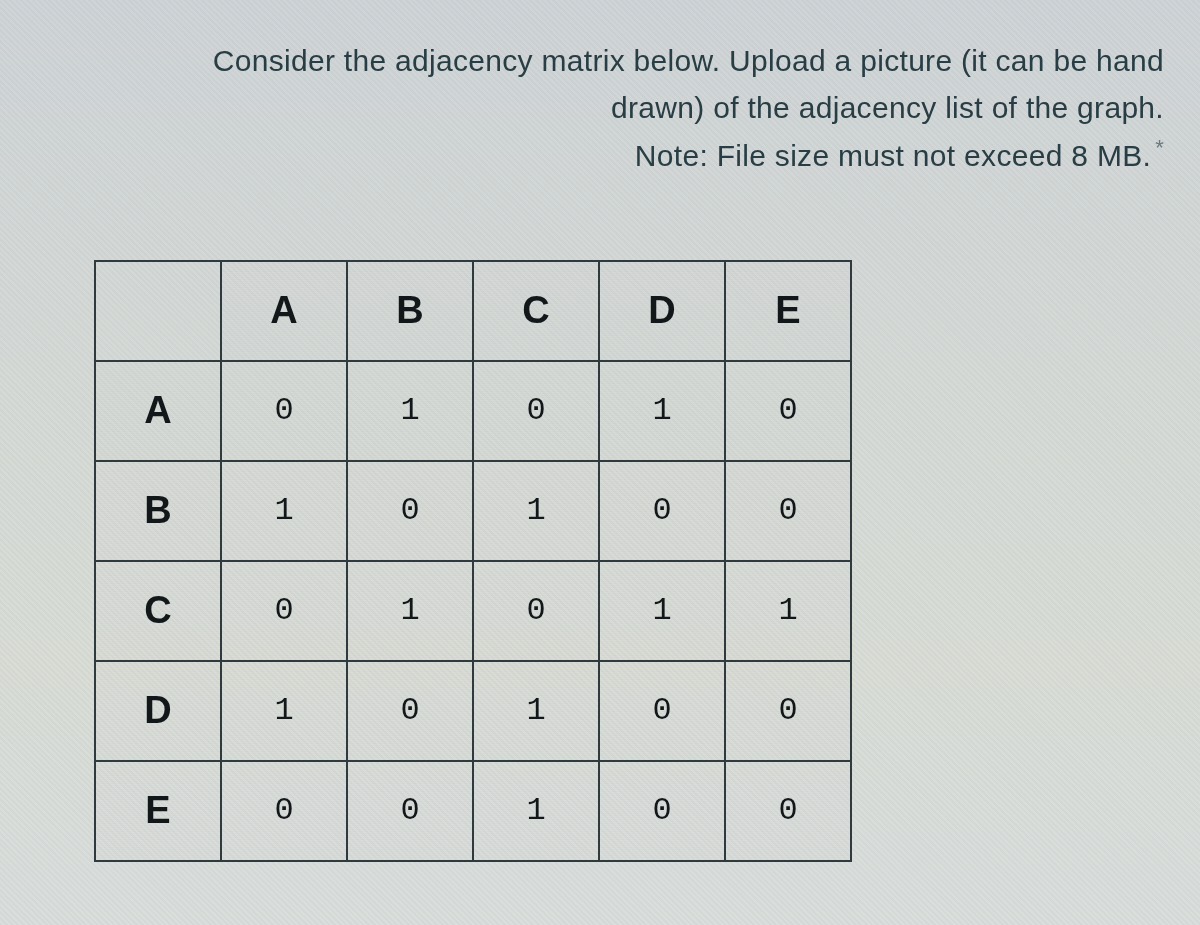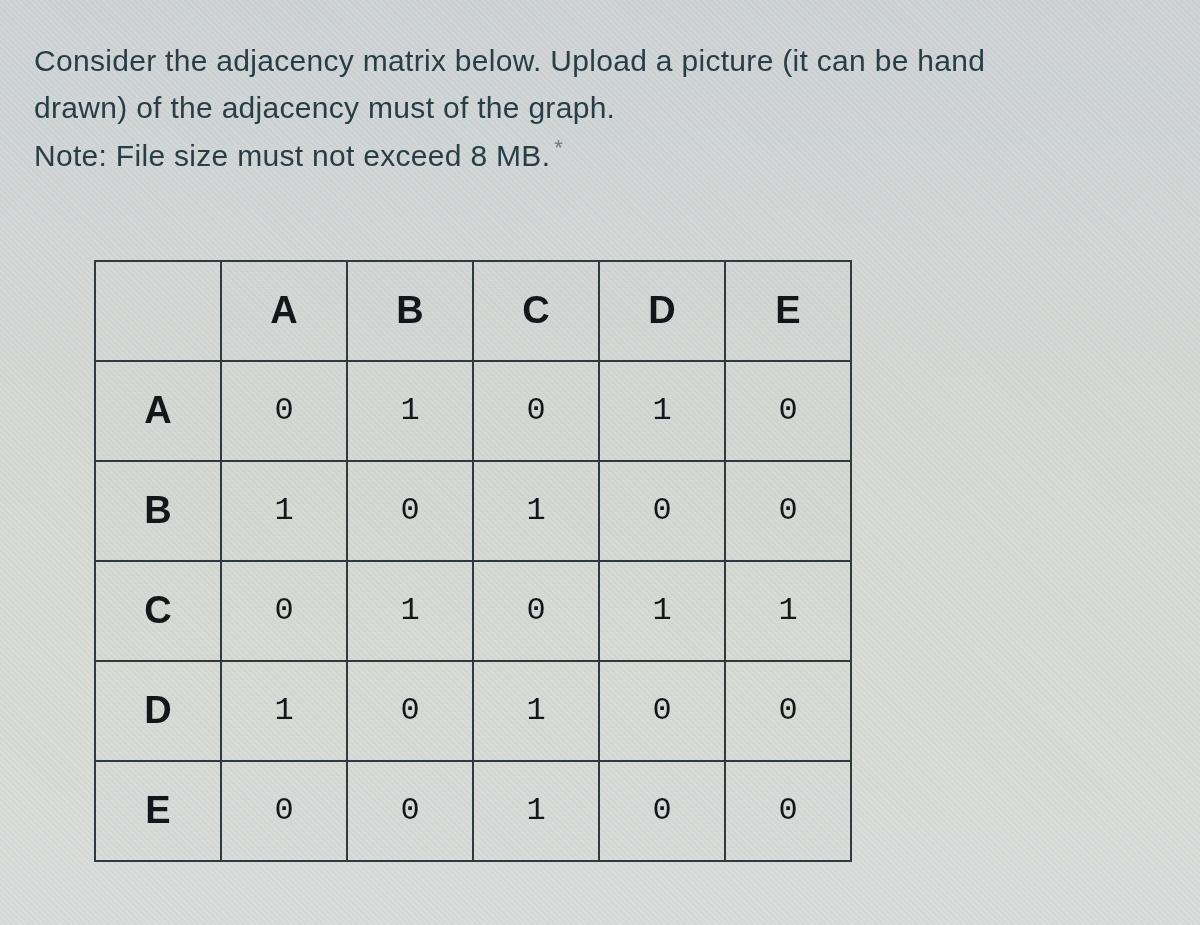--- a/index.html
+++ b/index.html
@@ -25,20 +25,21 @@
     box-sizing: border-box;
     width: 100%;
     height: 100%;
   }
   .question-text {
     font-size: 30px;
     line-height: 1.55;
     letter-spacing: 0.3px;
     color: #283d44;
     max-width: 1130px;
+    text-align: right;
   }
   .question-text .req {
     color: #6b7a80;
     font-size: 22px;
     vertical-align: super;
     margin-left: 4px;
   }
   .matrix-wrap {
     margin-top: 80px;
     margin-left: 60px;
@@ -79,21 +80,21 @@
         rgba(255,255,255,0.01) 2px);
   }
 </style>
 </head>
 <body>
 
 <div class="page">
 
   <div class="question-text">
     <span>Consider the adjacency matrix below. Upload a picture (it can be hand</span><br>
-    <span>drawn) of the adjacency must of the graph.</span><br>
+    <span>drawn) of the adjacency list of the graph.</span><br>
     <span>Note: File size must not exceed 8 MB.</span><span class="req">*</span>
   </div>
 
   <div class="matrix-wrap">
     <table class="matrix">
       <tbody>
           <tr>
         <th class="corner"></th>
         <th>A</th>
         <th>B</th>

